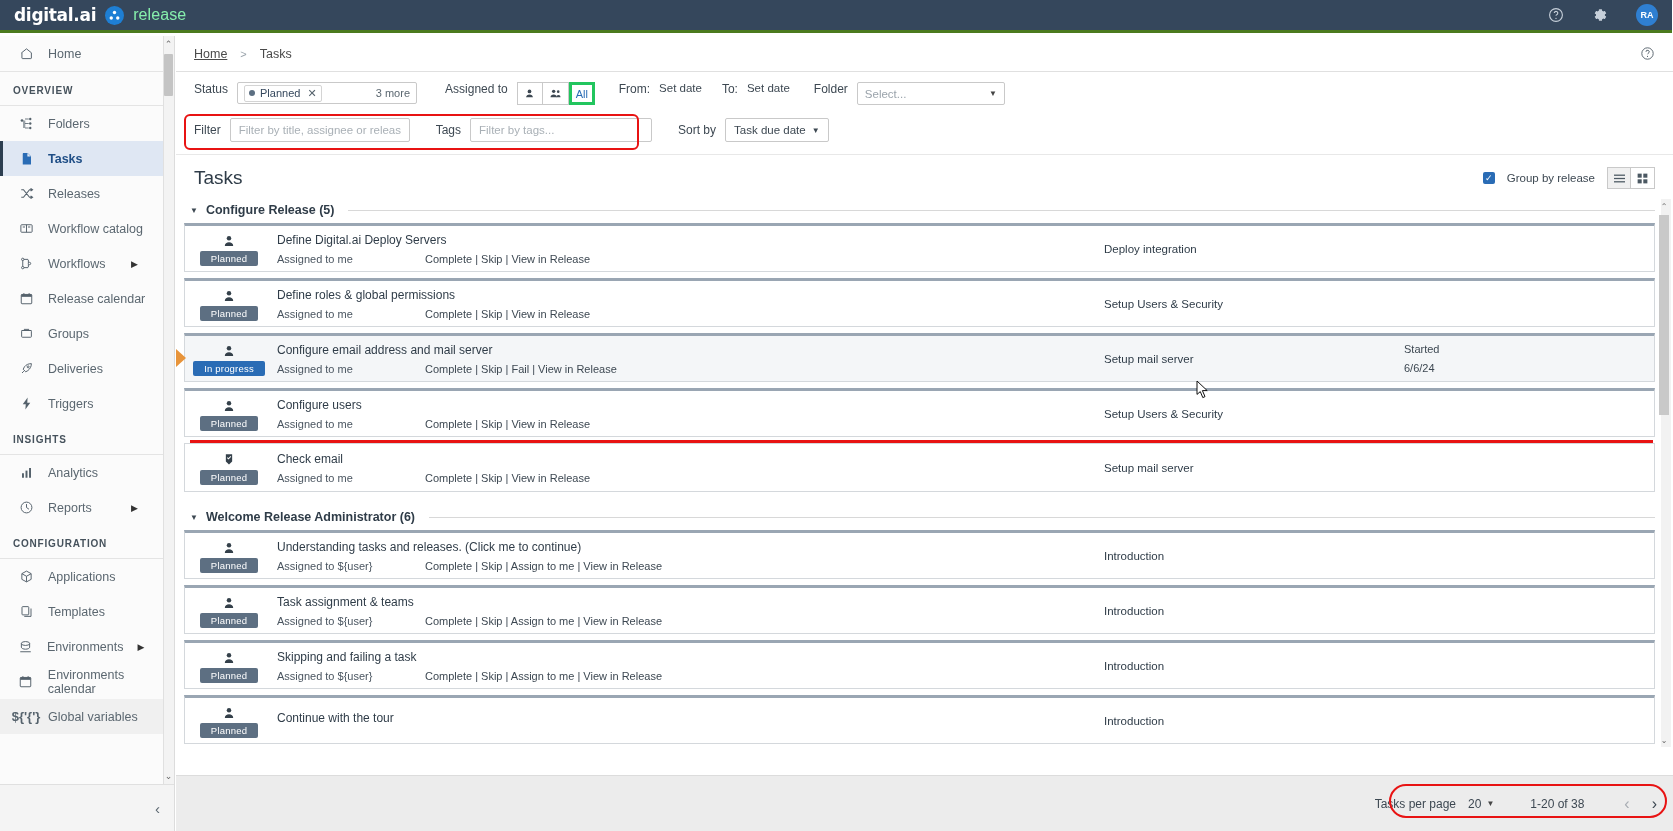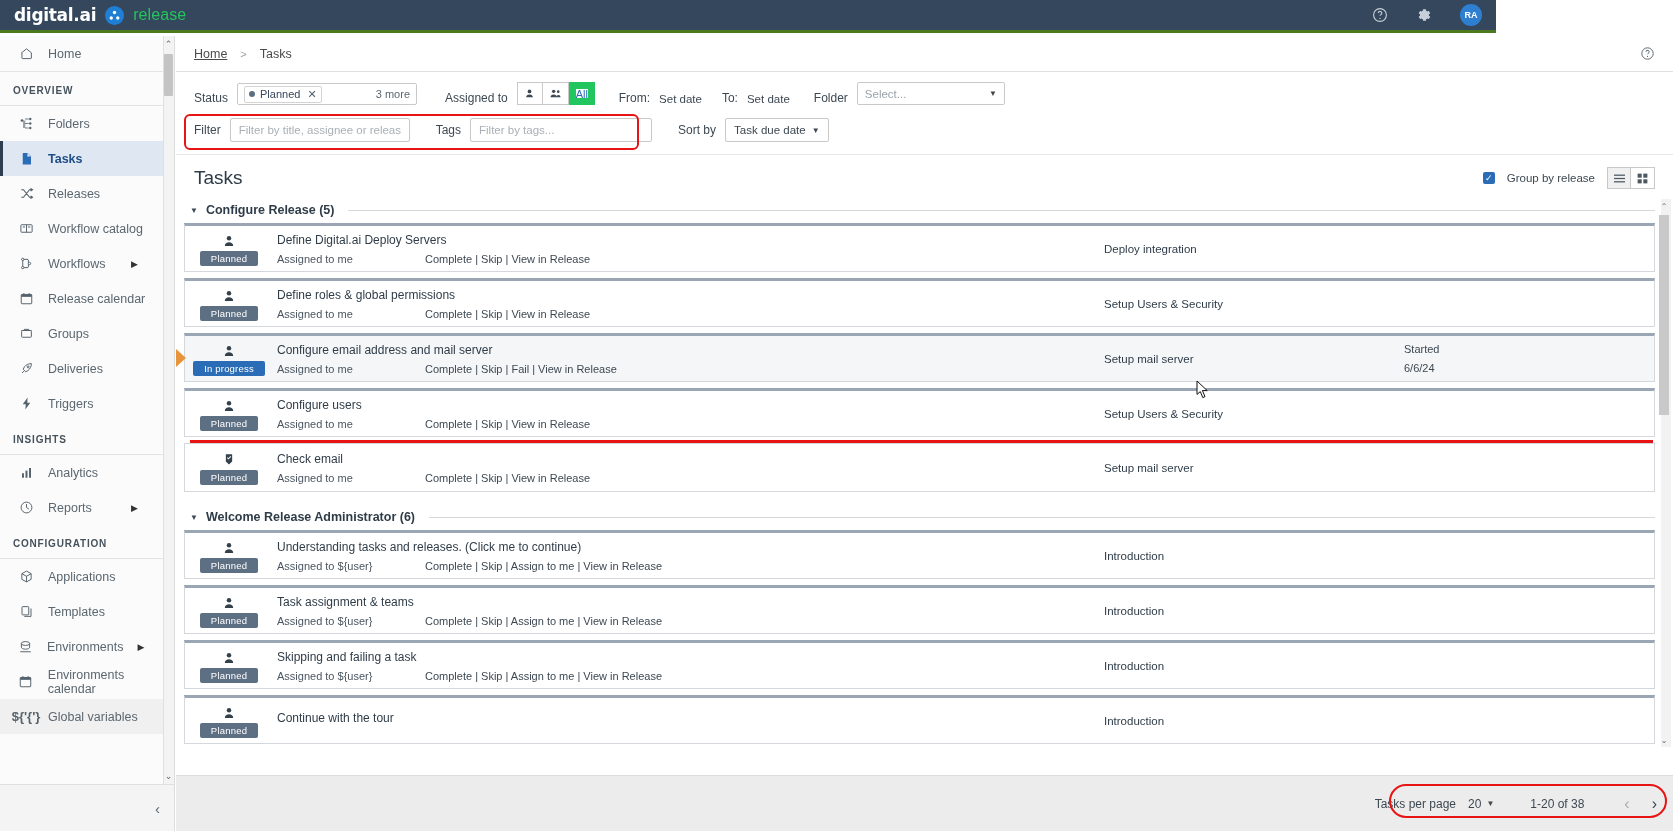--- a/index.html
+++ b/index.html
@@ -5,37 +5,37 @@
   * { box-sizing: border-box; margin: 0; padding: 0; }
   html, body {
     width: 1673px; height: 831px;
     font-family: "Liberation Sans", sans-serif;
     background: #ffffff;
     overflow: hidden;
   }
 
   
   .topbar {
-    position: absolute; top: 0; left: 0; width: 1496px; height: 33px;
+    position: absolute; top: 0; left: 0; width: 1672px; height: 33px;
     background: #35475c;
     display: flex; align-items: center;
     border-bottom: 3px solid #4b7a1e;
     justify-content: flex-end;
   }
   .brand-wrap { display: flex; align-items: center; padding-left: 14px; gap: 9px; }
   .brand-digital {
     color: #ffffff; font-size: 17px; font-weight: 700; letter-spacing: -0.3px;
     font-family: "DejaVu Sans", sans-serif;
   }
   .rel-badge {
     width: 19px; height: 19px; border-radius: 50%;
     background: #1e7fd4; display: inline-flex; align-items: center; justify-content: center;
     color: #fff; font-size: 11px;
   }
-  .brand-release { color: #22c55e; font-size: 16px; font-weight: 400; letter-spacing: 0.1px; }
+  .brand-release { color: #86efac; font-size: 16px; font-weight: 400; letter-spacing: 0.1px; }
   .topbar-right { margin-left: auto; display: flex; align-items: center; gap: 28px; padding-right: 14px; }
   .tb-icon { color: #c7d0da; display: flex; align-items: center; cursor: pointer; }
   .avatar-ra {
     width: 22px; height: 22px; border-radius: 50%;
     background: #2f7fd1; color: #fff; font-size: 9px; font-weight: 700;
     display: flex; align-items: center; justify-content: center; cursor: pointer;
   }
 
   
   .sidebar {
@@ -80,41 +80,41 @@
   .breadcrumb-bar {
     height: 36px; display: flex; align-items: center; padding: 0 18px;
     border-bottom: 1px solid #e0e0e0; background: #fff;
   }
   .bc-link { font-size: 12.5px; color: #4a4a4a; text-decoration: underline; cursor: pointer; }
   .bc-sep { font-size: 11px; color: #9aa3ab; margin: 0 13px; }
   .bc-cur { font-size: 12.5px; color: #4a4a4a; }
   .bc-help { margin-left: auto; color: #5b6770; cursor: pointer; display: flex; }
 
   .filters { background: #fff; border-bottom: 1px solid #e8e8e8; padding: 10px 18px 12px; position: relative; }
-  .frow { display: flex; align-items: flex-end; gap: 0; }
+  .frow { display: flex; align-items: flex-start; gap: 0; }
   .flabel { font-size: 12px; color: #3d4852; margin-right: 9px; }
   .status-box {
     display: flex; align-items: center; width: 180px; height: 22px;
     border: 1px solid #c9c9c9; border-radius: 2px; background: #fff; padding: 0 6px;
   }
   .chip {
     display: inline-flex; align-items: center; gap: 5px; font-size: 11px; color: #35475c;
     border: 1px solid #d4d4d4; border-radius: 2px; padding: 1px 4px; background: #fff;
   }
   .chip-dot { width: 6px; height: 6px; border-radius: 50%; background: #5c6f82; display: inline-block; }
   .chip-x { font-size: 11px; color: #55626c; cursor: pointer; margin-left: 2px; }
   .more-count { margin-left: auto; font-size: 11px; color: #5b6770; }
   .assigned-grp { display: flex; margin-right: 0; }
   .ag-btn {
     width: 26px; height: 23px; border: 1px solid #c9c9c9; background: #fff;
     display: flex; align-items: center; justify-content: center; cursor: pointer; color: #3d4852;
     font-size: 11px;
   }
   .ag-btn + .ag-btn { border-left: none; }
-  .ag-btn.sel { border: 7px solid #22c55e; color: #2a6cb5; position: relative; z-index: 2; }
+  .ag-btn.sel { border: 3px solid #22c55e; color: #2a6cb5; position: relative; z-index: 2; }
   .dateword { font-size: 11.5px; color: #3d4852; cursor: pointer; }
   .folder-select {
     width: 148px; height: 23px; border: 1px solid #c9c9c9; border-radius: 2px; background: #fff;
     display: flex; align-items: center; padding: 0 7px; font-size: 11.5px; color: #9aa3ab; cursor: pointer;
   }
   .fs-caret { margin-left: auto; font-size: 8px; color: #444; }
 
   .frow2 { display: flex; align-items: center; margin-top: 13px; }
   .ftext {
     height: 24px; border: 1px solid #c9c9c9; border-radius: 2px; background: #fff;

